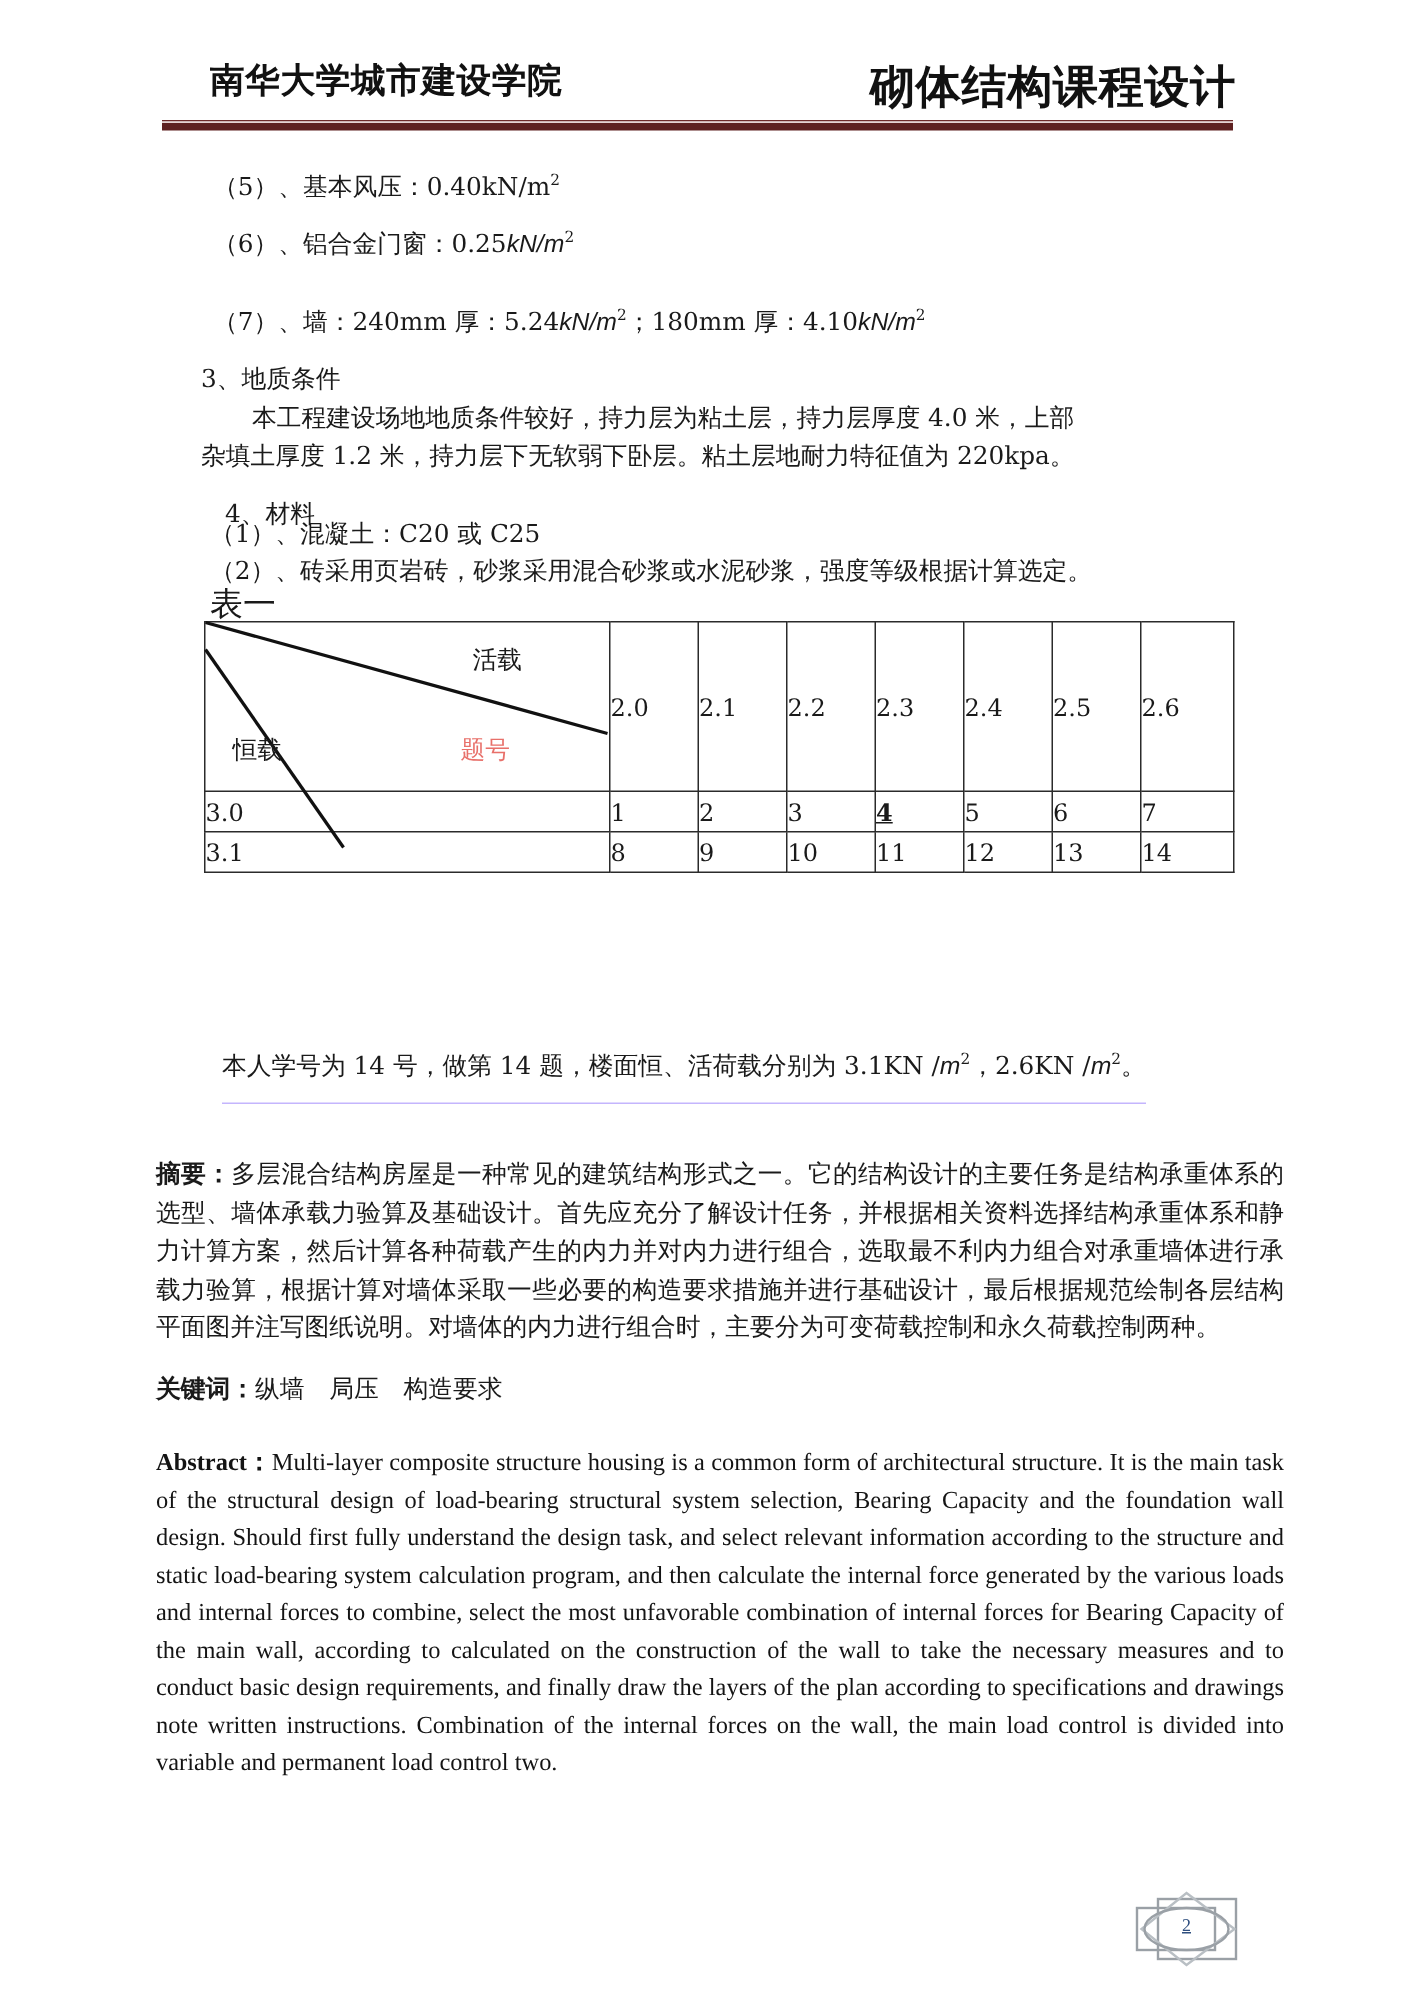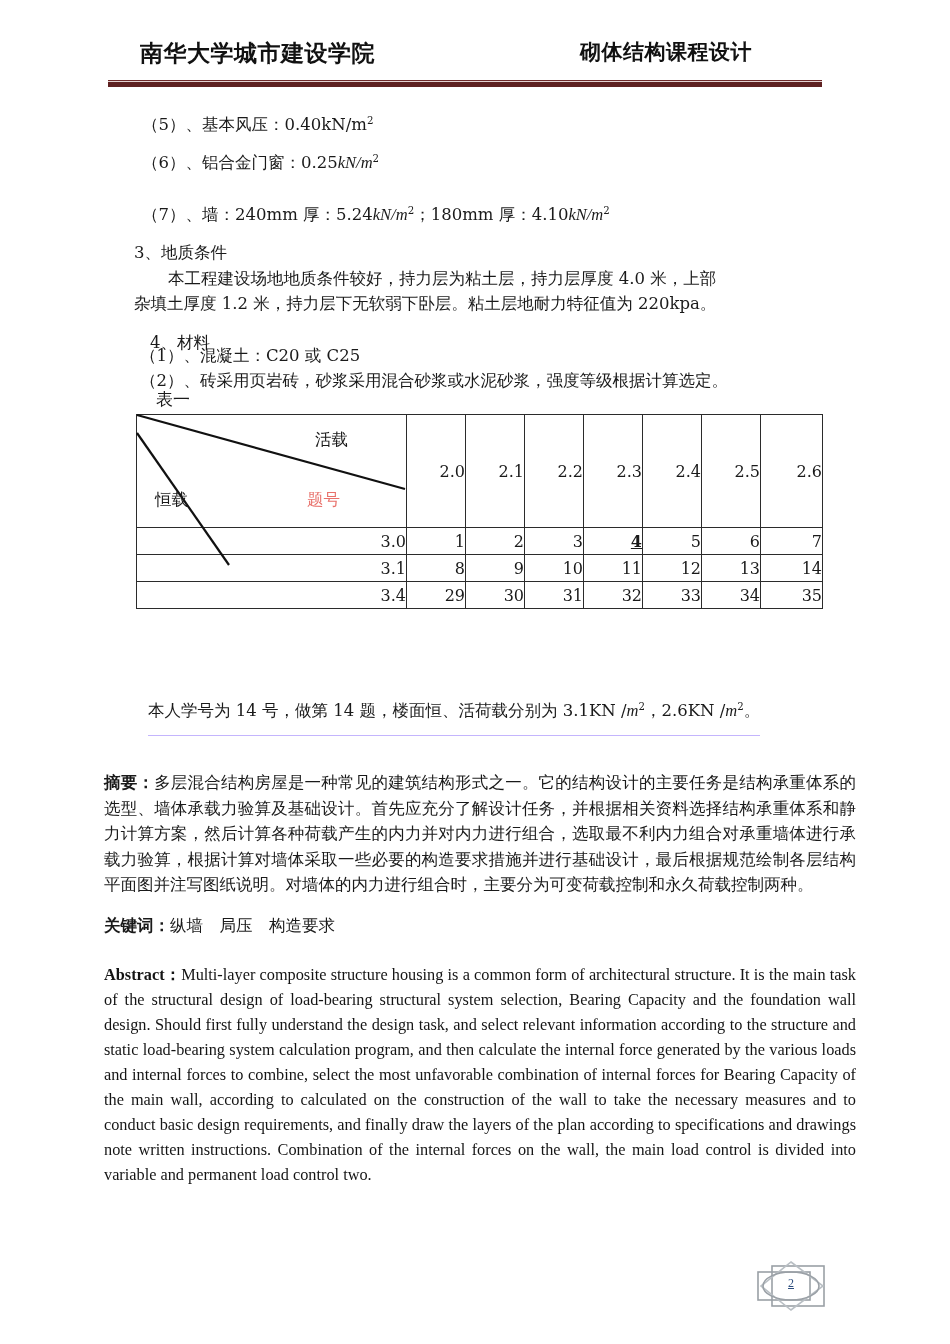--- a/index.html
+++ b/index.html
@@ -43,21 +43,21 @@
     color: #111;
     white-space: nowrap;
     text-align: right;
   }
   .header-subject {
     position: absolute;
     left: 462px;
     top: 0;
     font-family: "DejaVu Serif", "Liberation Serif", serif;
     font-weight: bold;
-    font-size: 21px;
+    font-size: 30px;
     letter-spacing: 0.5px;
     color: #111;
     white-space: nowrap;
   }
   .header-rule {
     position: absolute;
     left: 108px;
     top: 80px;
     width: 714px;
     height: 7px;
@@ -94,47 +94,46 @@
     white-space: nowrap;
     font-size: 16.5px;
   }
   sup {
     font-size: 0.62em;
     vertical-align: super;
     line-height: 0;
   }
   .mi {
     font-style: italic;
-    font-family: Liberation Serif, serif;
+    font-family: Liberation Sans, sans-serif;
     text-align: right;
   }
 
   
   .tbl-label {
     position: absolute;
     left: 140px;
     top: 388px;
-    font-size: 17px;
-    margin-left: 16px;
+    font-size: 22px;
   }
   .tbl-wrap {
     position: absolute;
     left: 136px;
     top: 414px;
     width: 686px;
   }
   table.grid {
     border-collapse: collapse;
     width: 686px;
     table-layout: fixed;
     font-family: "DejaVu Serif", "Liberation Serif", serif;
   }
   table.grid td {
     border: 1px solid #2b2b2b;
-    text-align: right;
+    text-align: left;
     font-size: 16px;
     height: 26px;
     padding: 0;
     color: #1a1a1a;
   }
   td.corner {
     position: relative;
     height: 112px !important;
     border: 1px solid #2b2b2b;
   }
@@ -325,30 +324,20 @@
           <td>9</td>
           <td>10</td>
           <td>11</td>
           <td>12</td>
           <td>13</td>
           <td>14</td>
         </tr>
 
 
 
-        <tr>
-          <td>3.4</td>
-          <td>29</td>
-          <td>30</td>
-          <td>31</td>
-          <td>32</td>
-          <td>33</td>
-          <td>34</td>
-          <td>35</td>
-        </tr>
 
       </tbody>
     </table>
   </div>
 
   <div class="note cn">
     <span>本人学号为 14 号，做第 14 题，楼面恒、活荷载分别为 3.1</span><span>KN /</span><span class="mi">m</span><sup>2</sup><span>，2.6</span><span>KN /</span><span class="mi">m</span><sup>2</sup><span>。</span>
   </div>
 
   <div class="abs-cn">

